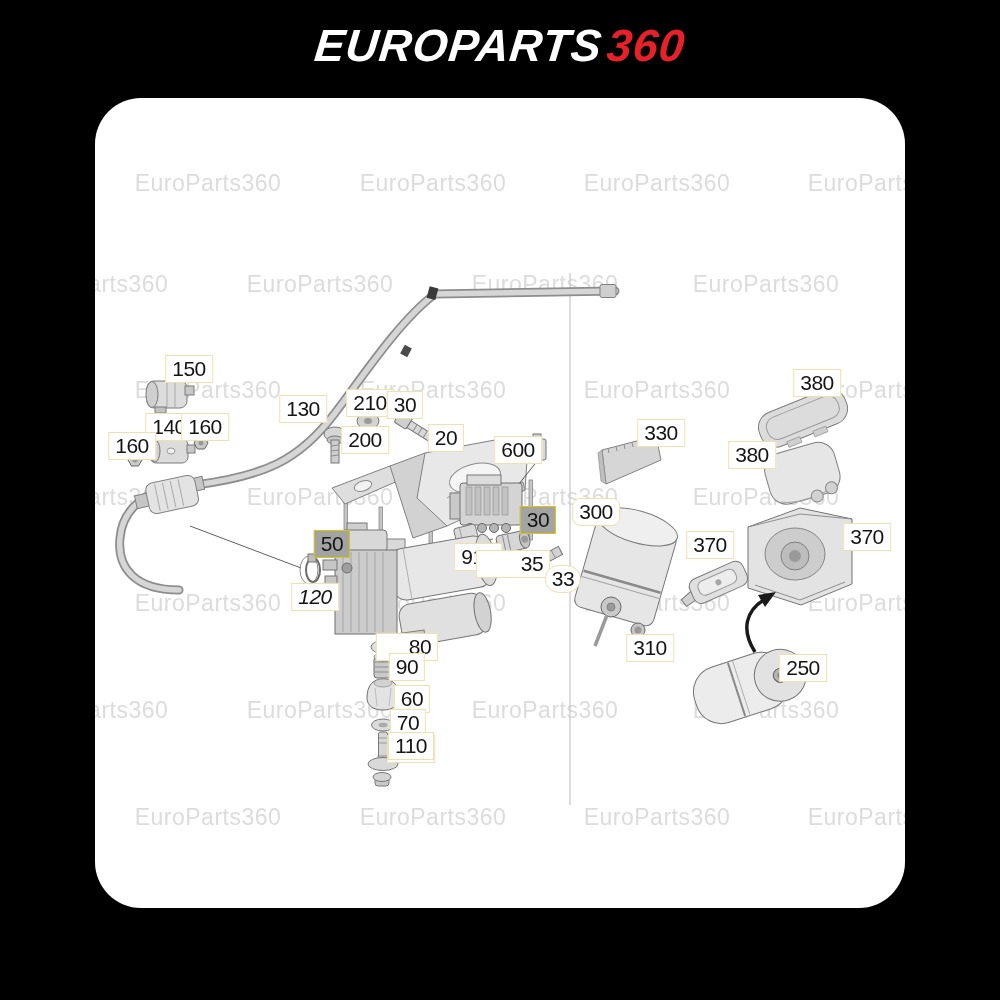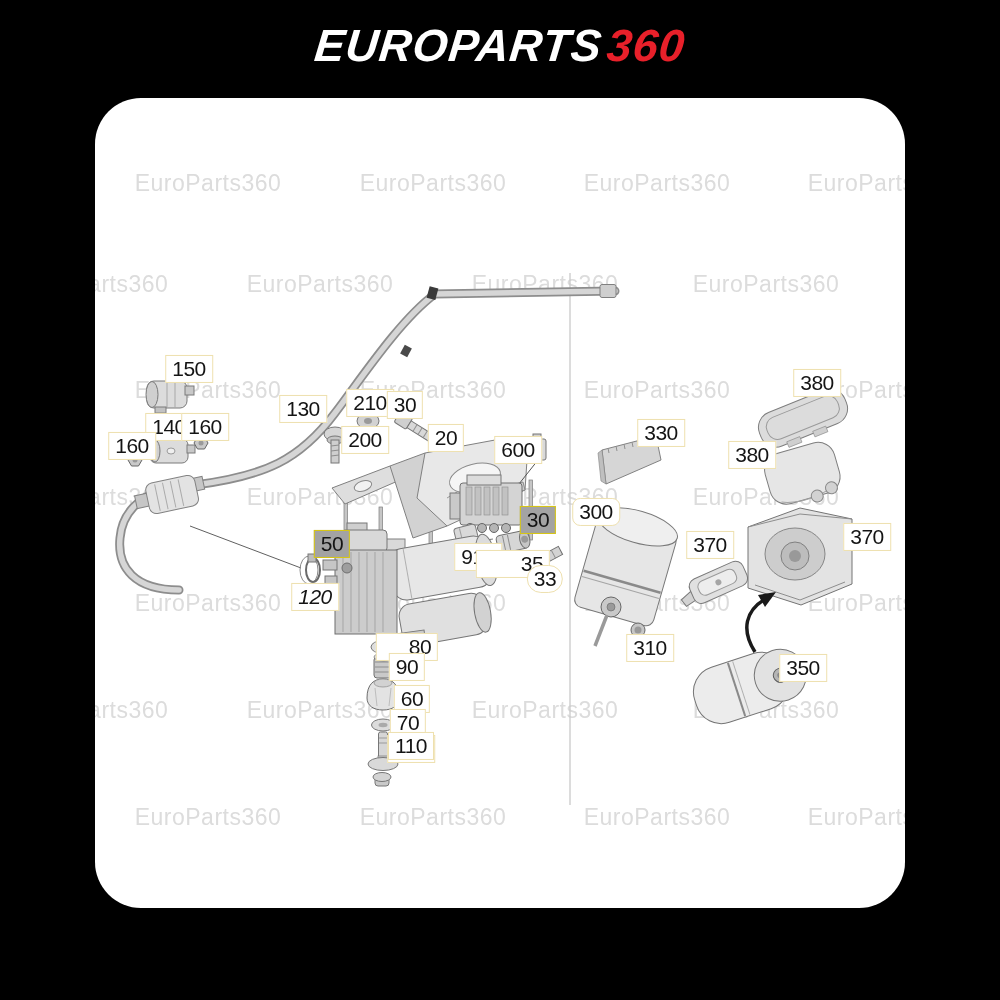--- a/index.html
+++ b/index.html
@@ -369,32 +369,32 @@
         <div class="part-label" style="left: 208px; top: 311px;">130</div>
         <div class="part-label" style="left: 275px; top: 305px;">210</div>
         <div class="part-label" style="left: 310px; top: 307px;">30</div>
         <div class="part-label" style="left: 270px; top: 342px;">200</div>
         <div class="part-label" style="left: 351px; top: 340px;">20</div>
         <div class="part-label" style="left: 423px; top: 352px;">600</div>
         <div class="part-label hl" style="left: 443px; top: 422px;">30</div>
         <div class="part-label hl" style="left: 237px; top: 446px;">50</div>
         <div class="part-label" style="left: 383px; top: 459px;">910</div>
         <div class="part-label" style="left: 418px; top: 466px; padding-left: 44px;">35</div>
-        <div class="part-label" style="left: 450px; top: 481px; border-radius: 14px;">33</div>
+        <div class="part-label" style="left: 468px; top: 481px; border-radius: 14px;">33</div>
         <div class="part-label" style="left: 220px; top: 499px; font-style: italic;">120</div>
         <div class="part-label" style="left: 312px; top: 549px; padding-left: 32px;">80</div>
         <div class="part-label" style="left: 312px; top: 569px;">90</div>
         <div class="part-label" style="left: 317px; top: 601px;">60</div>
         <div class="part-label" style="left: 313px; top: 625px;">70</div>
         <div class="part-label" style="left: 316px; top: 651px;">100</div>
         <div class="part-label" style="left: 316px; top: 648px;">110</div>
         <div class="part-label" style="left: 722px; top: 285px;">380</div>
         <div class="part-label" style="left: 566px; top: 335px;">330</div>
         <div class="part-label" style="left: 657px; top: 357px;">380</div>
         <div class="part-label" style="left: 501px; top: 414px; border-radius: 8px;">300</div>
         <div class="part-label" style="left: 615px; top: 447px;">370</div>
         <div class="part-label" style="left: 772px; top: 439px;">370</div>
         <div class="part-label" style="left: 555px; top: 550px;">310</div>
-        <div class="part-label" style="left: 708px; top: 570px;">350</div>
+        <div class="part-label" style="left: 708px; top: 570px;">250</div>
       </div>
   </div>
 
 </div>
 
 </body></html>

